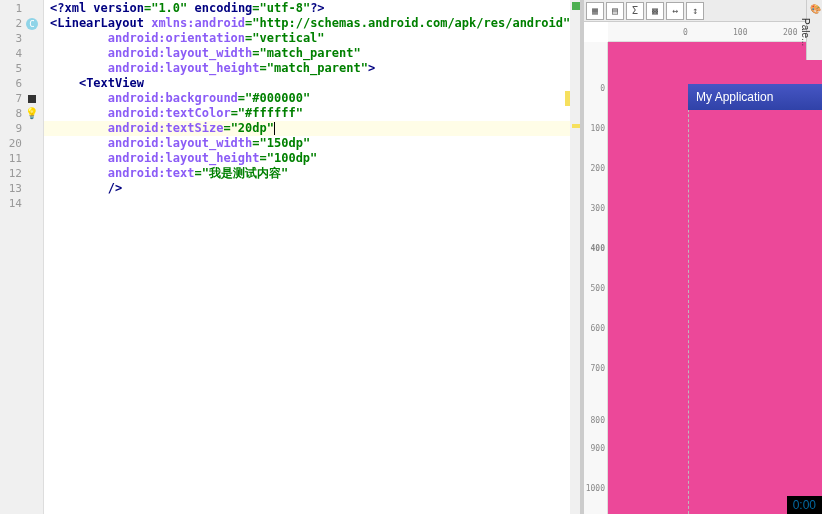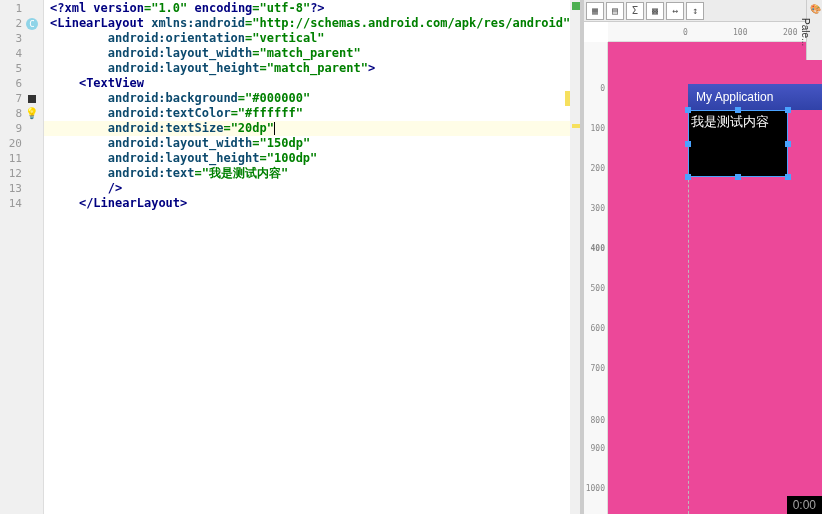--- a/index.html
+++ b/index.html
@@ -71,21 +71,21 @@
   background: #fffde7;
 }
 .codeline.warnline::after {
   content: "";
   position: absolute;
   right: 0; top: 0; height: 15px; width: 5px;
   background: #f6e05e;
 }
 .c-keyword { color: #000080; font-weight: bold; }
 .c-tag { color: #000080; font-weight: bold; }
-.c-attr { color: #0c4a6e; font-weight: bold; }
+.c-attr { color: #8b5cf6; font-weight: bold; }
 .c-punct { color: #008000; font-weight: bold; }
 .c-string { color: #008000; font-weight: bold; }
 .c-plain { color: #000; font-weight: bold; }
 .caret {
   display: inline-block;
   width: 1px; height: 13px;
   background: #000;
   vertical-align: middle;
 }
 .text-cursor {
@@ -234,21 +234,21 @@
 .sel-handle.br { right: -4px; bottom: -4px; }
 .sel-handle.tm { left: 50%; top: -4px; margin-left:-3px;}
 .sel-handle.bm { left: 50%; bottom: -4px; margin-left:-3px;}
 .sel-handle.lm { left: -4px; top: 50%; margin-top:-3px;}
 .sel-handle.rm { right: -4px; top: 50%; margin-top:-3px;}
 
 .time-badge {
   position: absolute;
   right: 0; bottom: 0;
   background: #000;
-  color: #a3a3a3;
+  color: #0369a1;
   font-family: -apple-system, sans-serif;
   font-size: 12px;
   padding: 2px 6px;
 }
 </style>
 </head>
 <body>
 
 <div class="editor-pane">
   <div class="gutter" id="gutter">
@@ -321,21 +321,20 @@
       <div class="codeline">        <span class="c-attr">android:</span><span class="c-attr">layout_width</span><span class="c-punct">=</span><span class="c-string">"match_parent"</span></div>
       <div class="codeline">        <span class="c-attr">android:</span><span class="c-attr">layout_height</span><span class="c-punct">=</span><span class="c-string">"match_parent"</span><span class="c-tag">&gt;</span></div>
       <div class="codeline">    <span class="c-tag">&lt;TextView</span></div>
       <div class="codeline warnline">        <span class="c-attr">android:</span><span class="c-attr">background</span><span class="c-punct">=</span><span class="c-string">"#000000"</span></div>
       <div class="codeline">        <span class="c-attr">android:</span><span class="c-attr">textColor</span><span class="c-punct">=</span><span class="c-string">"#ffffff"</span></div>
       <div class="codeline current">        <span class="c-attr">android:</span><span class="c-attr">textSize</span><span class="c-punct">=</span><span class="c-string">"20dp"</span><span class="caret"></span></div>
       <div class="codeline">        <span class="c-attr">android:</span><span class="c-attr">layout_width</span><span class="c-punct">=</span><span class="c-string">"150dp"</span></div>
       <div class="codeline">        <span class="c-attr">android:</span><span class="c-attr">layout_height</span><span class="c-punct">=</span><span class="c-string">"100dp"</span></div>
       <div class="codeline">        <span class="c-attr">android:</span><span class="c-attr">text</span><span class="c-punct">=</span><span class="c-string">"我是测试内容"</span></div>
       <div class="codeline">        <span class="c-tag">/&gt;</span></div>
-      <div class="codeline">    <span class="c-tag">&lt;/LinearLayout&gt;</span></div>
     </div>
   <div class="right-gutter">
     <div class="rg-mark rg-green"></div>
     <div class="rg-mark rg-yellow2"></div>
   </div>
 </div>
 
 <div class="divider"></div>
 
 <div class="preview-pane">
@@ -363,28 +362,17 @@
         <span style="top: 242px;">500</span>
         <span style="top: 282px;">600</span>
         <span style="top: 322px;">700</span>
         <span style="top: 374px;">800</span>
         <span style="top: 402px;">900</span>
         <span style="top: 442px;">1000</span>
       </div>
     <div class="canvas">
       <div class="device-bounds"></div>
       <div class="device-titlebar">My Application</div>
-      <div class="textview-box">
-        <span>我是测试内容</span>
-        <div class="sel-handle tl"></div>
-        <div class="sel-handle tr"></div>
-        <div class="sel-handle bl"></div>
-        <div class="sel-handle br"></div>
-        <div class="sel-handle tm"></div>
-        <div class="sel-handle bm"></div>
-        <div class="sel-handle lm"></div>
-        <div class="sel-handle rm"></div>
-      </div>
     </div>
   </div>
 </div>
 
 <div class="time-badge">0:00</div>
 
 </body></html>

